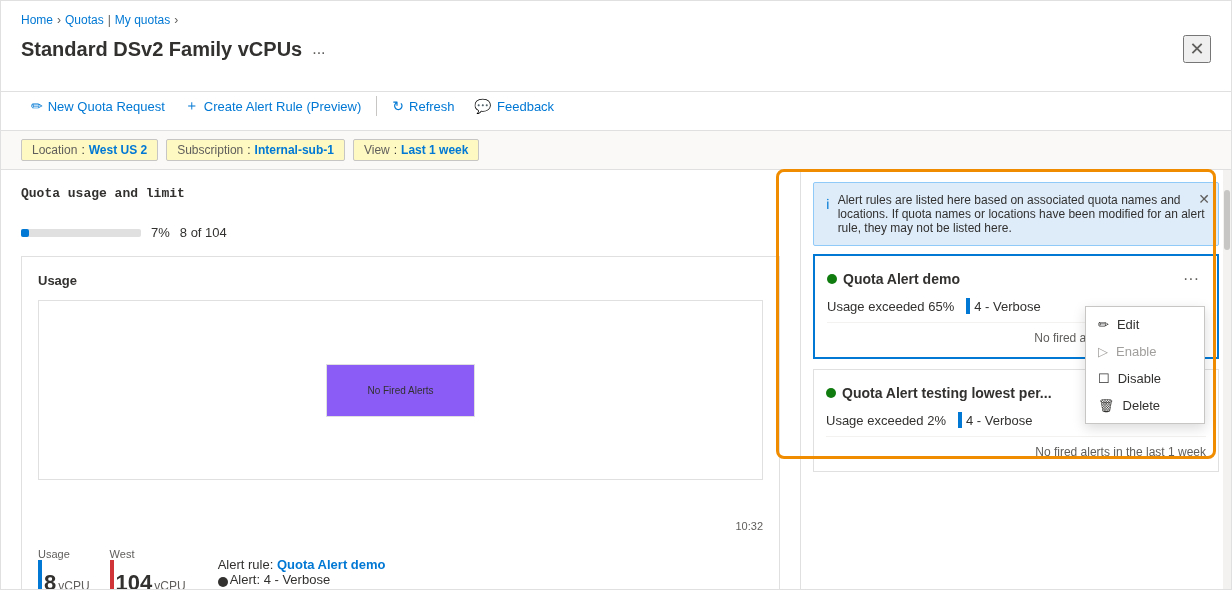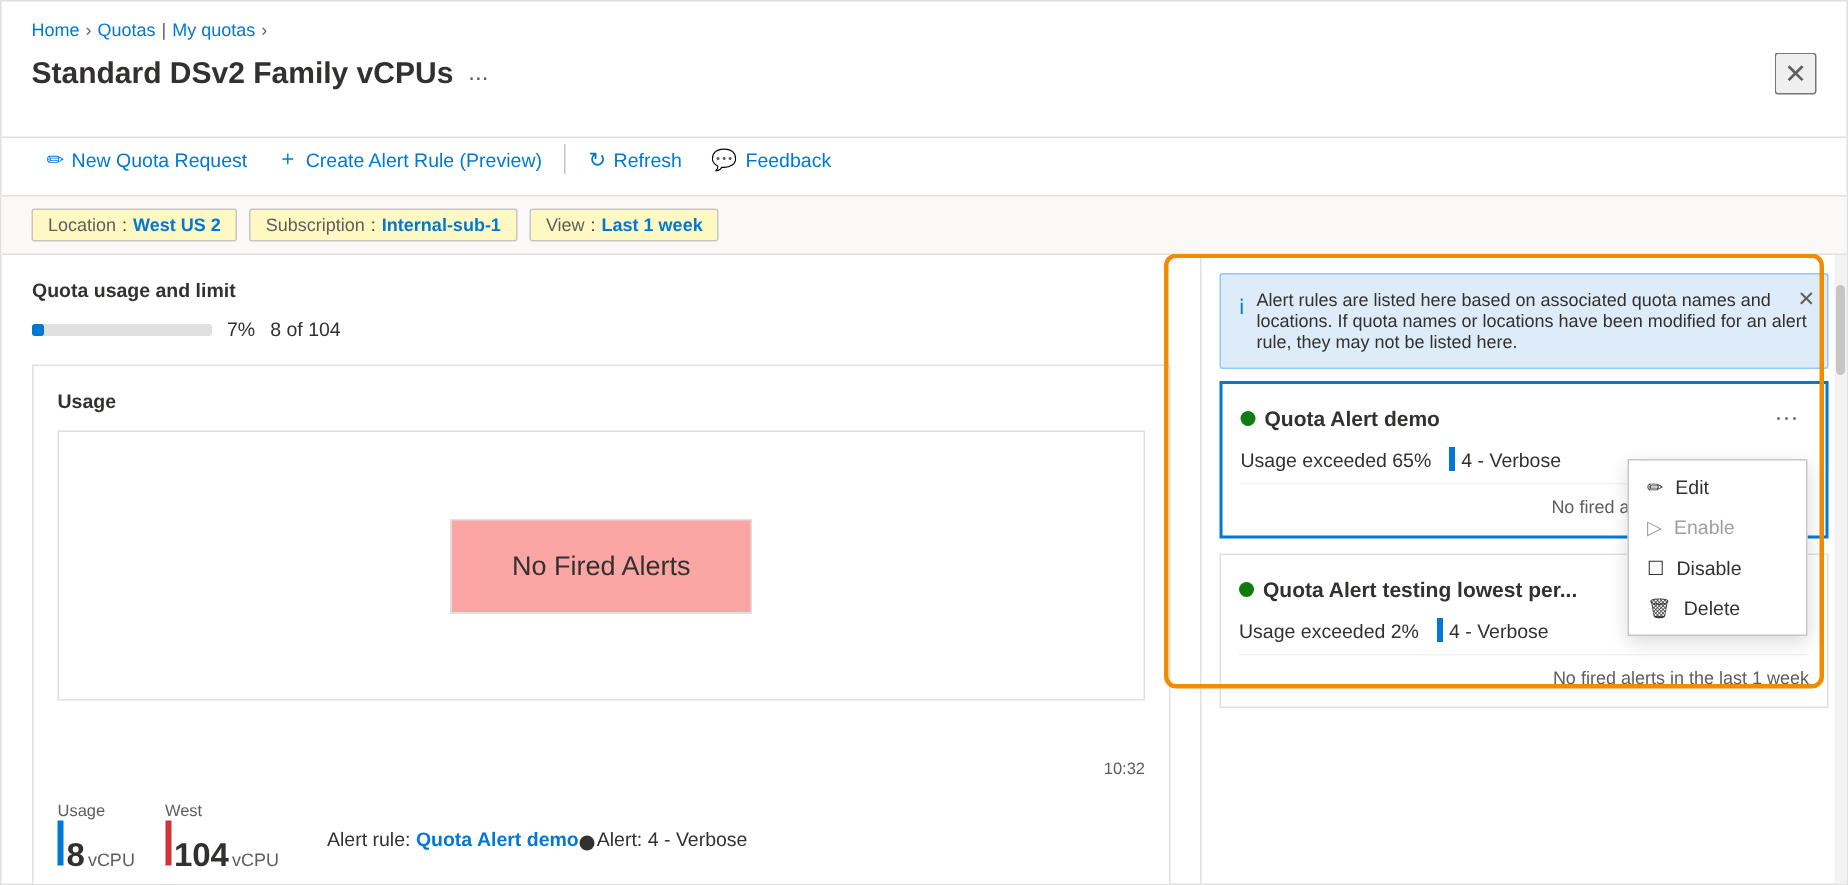--- a/index.html
+++ b/index.html
@@ -28,40 +28,40 @@
     .filter-tag { display: flex; align-items: center; gap: 4px; padding: 3px 10px; background: #fef9c3; border: 1px solid #c8c6c4; border-radius: 2px; font-size: 12px; color: #323130; cursor: pointer; }
     .filter-label { color: #605e5c; }
     .filter-value { font-weight: 600; color: #0078d4; }
 
     
     .main { display: flex; flex: 1; overflow: hidden; }
 
     
     .left-panel { flex: 1; padding: 16px 20px; overflow-y: auto; border-right: 1px solid #e0e0e0; }
 
-    .quota-section-title { font-size: 13px; font-weight: 600; margin-bottom: 11px; }
+    .quota-section-title { font-size: 13px; font-weight: 600; margin-bottom: 24px; font-family: Liberation Mono, monospace; }
     .progress-row { display: flex; align-items: center; gap: 10px; margin-bottom: 16px; }
     .progress-bar-container { width: 120px; height: 8px; background: #e0e0e0; border-radius: 2px; }
     .progress-bar-fill { height: 100%; background: #0078d4; border-radius: 2px; width: 7%; }
     .progress-pct { font-size: 13px; color: #323130; }
     .progress-count { font-size: 13px; color: #323130; }
 
     .chart-section { border: 1px solid #e0e0e0; padding: 16px; background: #fff; }
     .chart-title { font-size: 13px; font-weight: 600; margin-bottom: 12px; }
     .chart-area { width: 100%; height: 180px; display: flex; align-items: center; justify-content: center; position: relative; border: 1px solid #e0e0e0; background: #fff; }
-    .chart-no-alerts { padding: 20px 40px; border: 1px solid #e0e0e0; background: #fca5a5; color: #323130; font-size: 18px; }
+    .chart-no-alerts { padding: 20px 40px; border: 1px solid #e0e0e0; background: #8b5cf6; color: #323130; font-size: 10px; }
     .chart-x-axis { text-align: right; font-size: 11px; color: #605e5c; padding: 4px 0; margin-top: 36px; }
     .chart-legend { display: flex; align-items: center; gap: 20px; margin-top: 12px; }
     .legend-item { display: flex; flex-direction: column; }
     .legend-label { font-size: 11px; color: #605e5c; }
     .legend-value-row { display: flex; align-items: baseline; gap: 2px; }
     .legend-bar { width: 4px; height: 30px; }
     .legend-num { font-size: 22px; font-weight: 600; }
     .legend-unit { font-size: 12px; color: #605e5c; }
-    .alert-rule-row { display: flex; flex-direction: row; }
+    .alert-rule-row { display: flex; flex-direction: column; }
     .alert-rule-link { color: #0078d4; text-decoration: none; font-weight: 600; }
     .alert-item { display: flex; align-items: flex-end; gap: 2px; font-size: 13px; }
     .alert-dot { width: 10px; height: 10px; border-radius: 50%; background: #323130; }
 
     .learn-more { padding: 12px 20px 0 20px; }
     .learn-more a { color: #ec4899; text-decoration: none; font-size: 13px; font-weight: 600; }
 
     
     .right-panel { width: 430px; display: flex; flex-direction: column; overflow: hidden; position: relative; }
 

